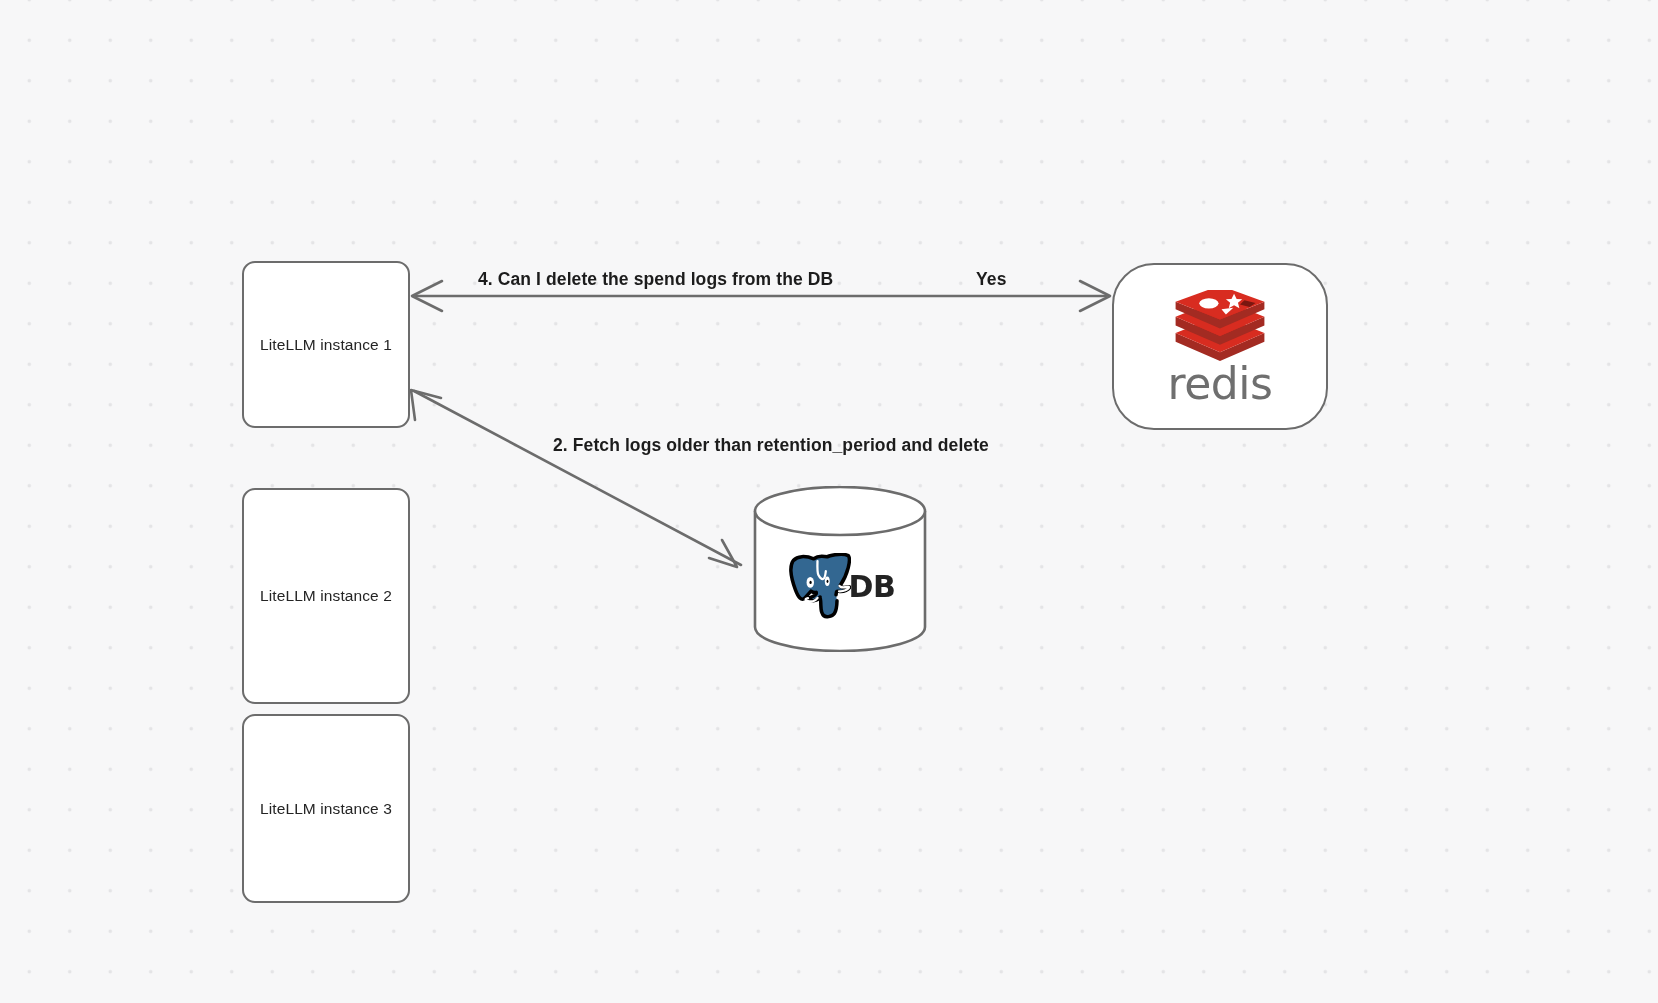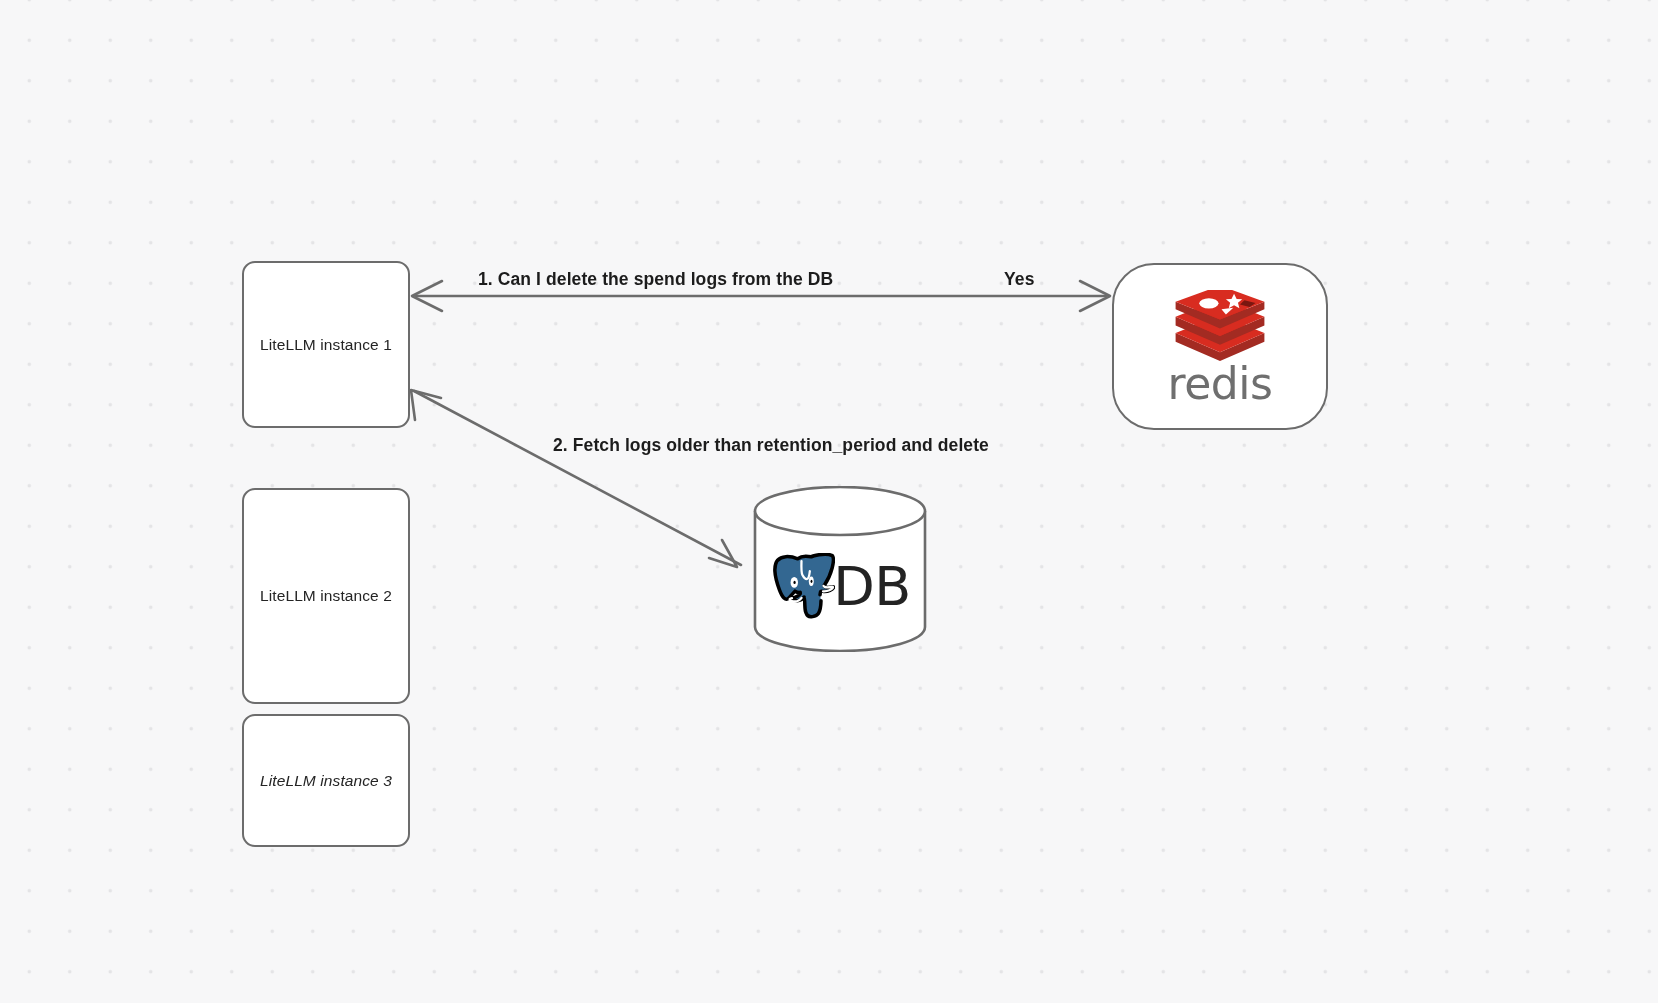--- a/index.html
+++ b/index.html
@@ -28,21 +28,21 @@
   }
   .node-box .node-label{
     font-size:15.5px;
     color:#242424;
     letter-spacing:.1px;
     font-weight:400;
     white-space:nowrap;
   }
   #box1{left:242px;top:261px;width:168px;height:167px;}
   #box2{left:242px;top:488px;width:168px;height:216px;}
-  #box3{left:242px;top:714px;width:168px;height:133px;font-style:italic;}
+  #box3{left:242px;top:714px;width:168px;height:189px;}
 
   
   #redis-node{
     position:absolute;left:1112px;top:263px;width:216px;height:167px;
     background:#ffffff;
     border:2.6px solid #6c6c6c;
     border-radius:42px;
     box-sizing:border-box;
     display:flex;flex-direction:column;align-items:center;justify-content:center;
   }
@@ -61,38 +61,38 @@
   #db-node{
     position:absolute;left:752px;top:486px;width:176px;height:166px;
   }
   #db-inner{
     position:absolute;inset:0;
     display:flex;align-items:center;justify-content:center;
     padding-top:34px;box-sizing:border-box;
   }
   #db-logo{width:66px;height:66px;}
   #db-text{
-    font-size:54px;color:#232323;font-weight:400;letter-spacing:-0.5px;
+    font-size:30px;color:#232323;font-weight:700;letter-spacing:-0.5px;
     font-family:"DejaVu Sans", sans-serif;
     margin-left:-2px;
     text-align:center;
   }
 
   
   svg.overlay{position:absolute;left:0;top:0;width:1658px;height:1003px;pointer-events:none;}
   .edge-label{
     position:absolute;
     font-size:17.5px;
     font-weight:700;
     color:#1c1c1c;
     white-space:nowrap;
     letter-spacing:.1px;
   }
   #label-1{left:478px;top:269px;}
-  #label-1b{left:1004px;top:269px;}
+  #label-1b{left:976px;top:269px;}
   #label-2{left:553px;top:435px;}
 </style>
 </head>
 <body>
 
 <div id="canvas">
 
   <svg class="overlay" viewBox="0 0 1658 1003">
 
     <g stroke="#6c6c6c" stroke-width="2.6" fill="none" stroke-linecap="round" stroke-linejoin="round">
@@ -161,17 +161,17 @@
         <g stroke="#ffffff" stroke-width="2.2" fill="none" stroke-linecap="round">
           <path d="M31.5 7.8c-.2 6 .1 12 .9 13.5.8 1.5 2.4 4.4 4.6 3.9 1.8-.45 2.6-7.6 2.6-7.6"></path>
           <path d="M22.3 43.8c-4.2.85-1.7 2.4-.1 2.8 1.9.5 6.4 1.2 9.4-3.1"></path>
           <path d="M52.4 37.2c2 .1 4.6-.3 6.1-1 3.2-1.5 5.1-4 2-3.4-7.2 1.5-7.7-1-7.7-1"></path>
         </g>
       </svg>
       <span id="db-text">DB</span>
     </div>
   </div>
 
-  <div class="edge-label" id="label-1">1.  Can I delete the spend logs from the DB</div>
+  <div class="edge-label" id="label-1">4.  Can I delete the spend logs from the DB</div>
   <div class="edge-label" id="label-1b">Yes</div>
   <div class="edge-label" id="label-2">2.  Fetch logs older than retention_period and delete</div>
 
 </div>
 
 </body></html>

